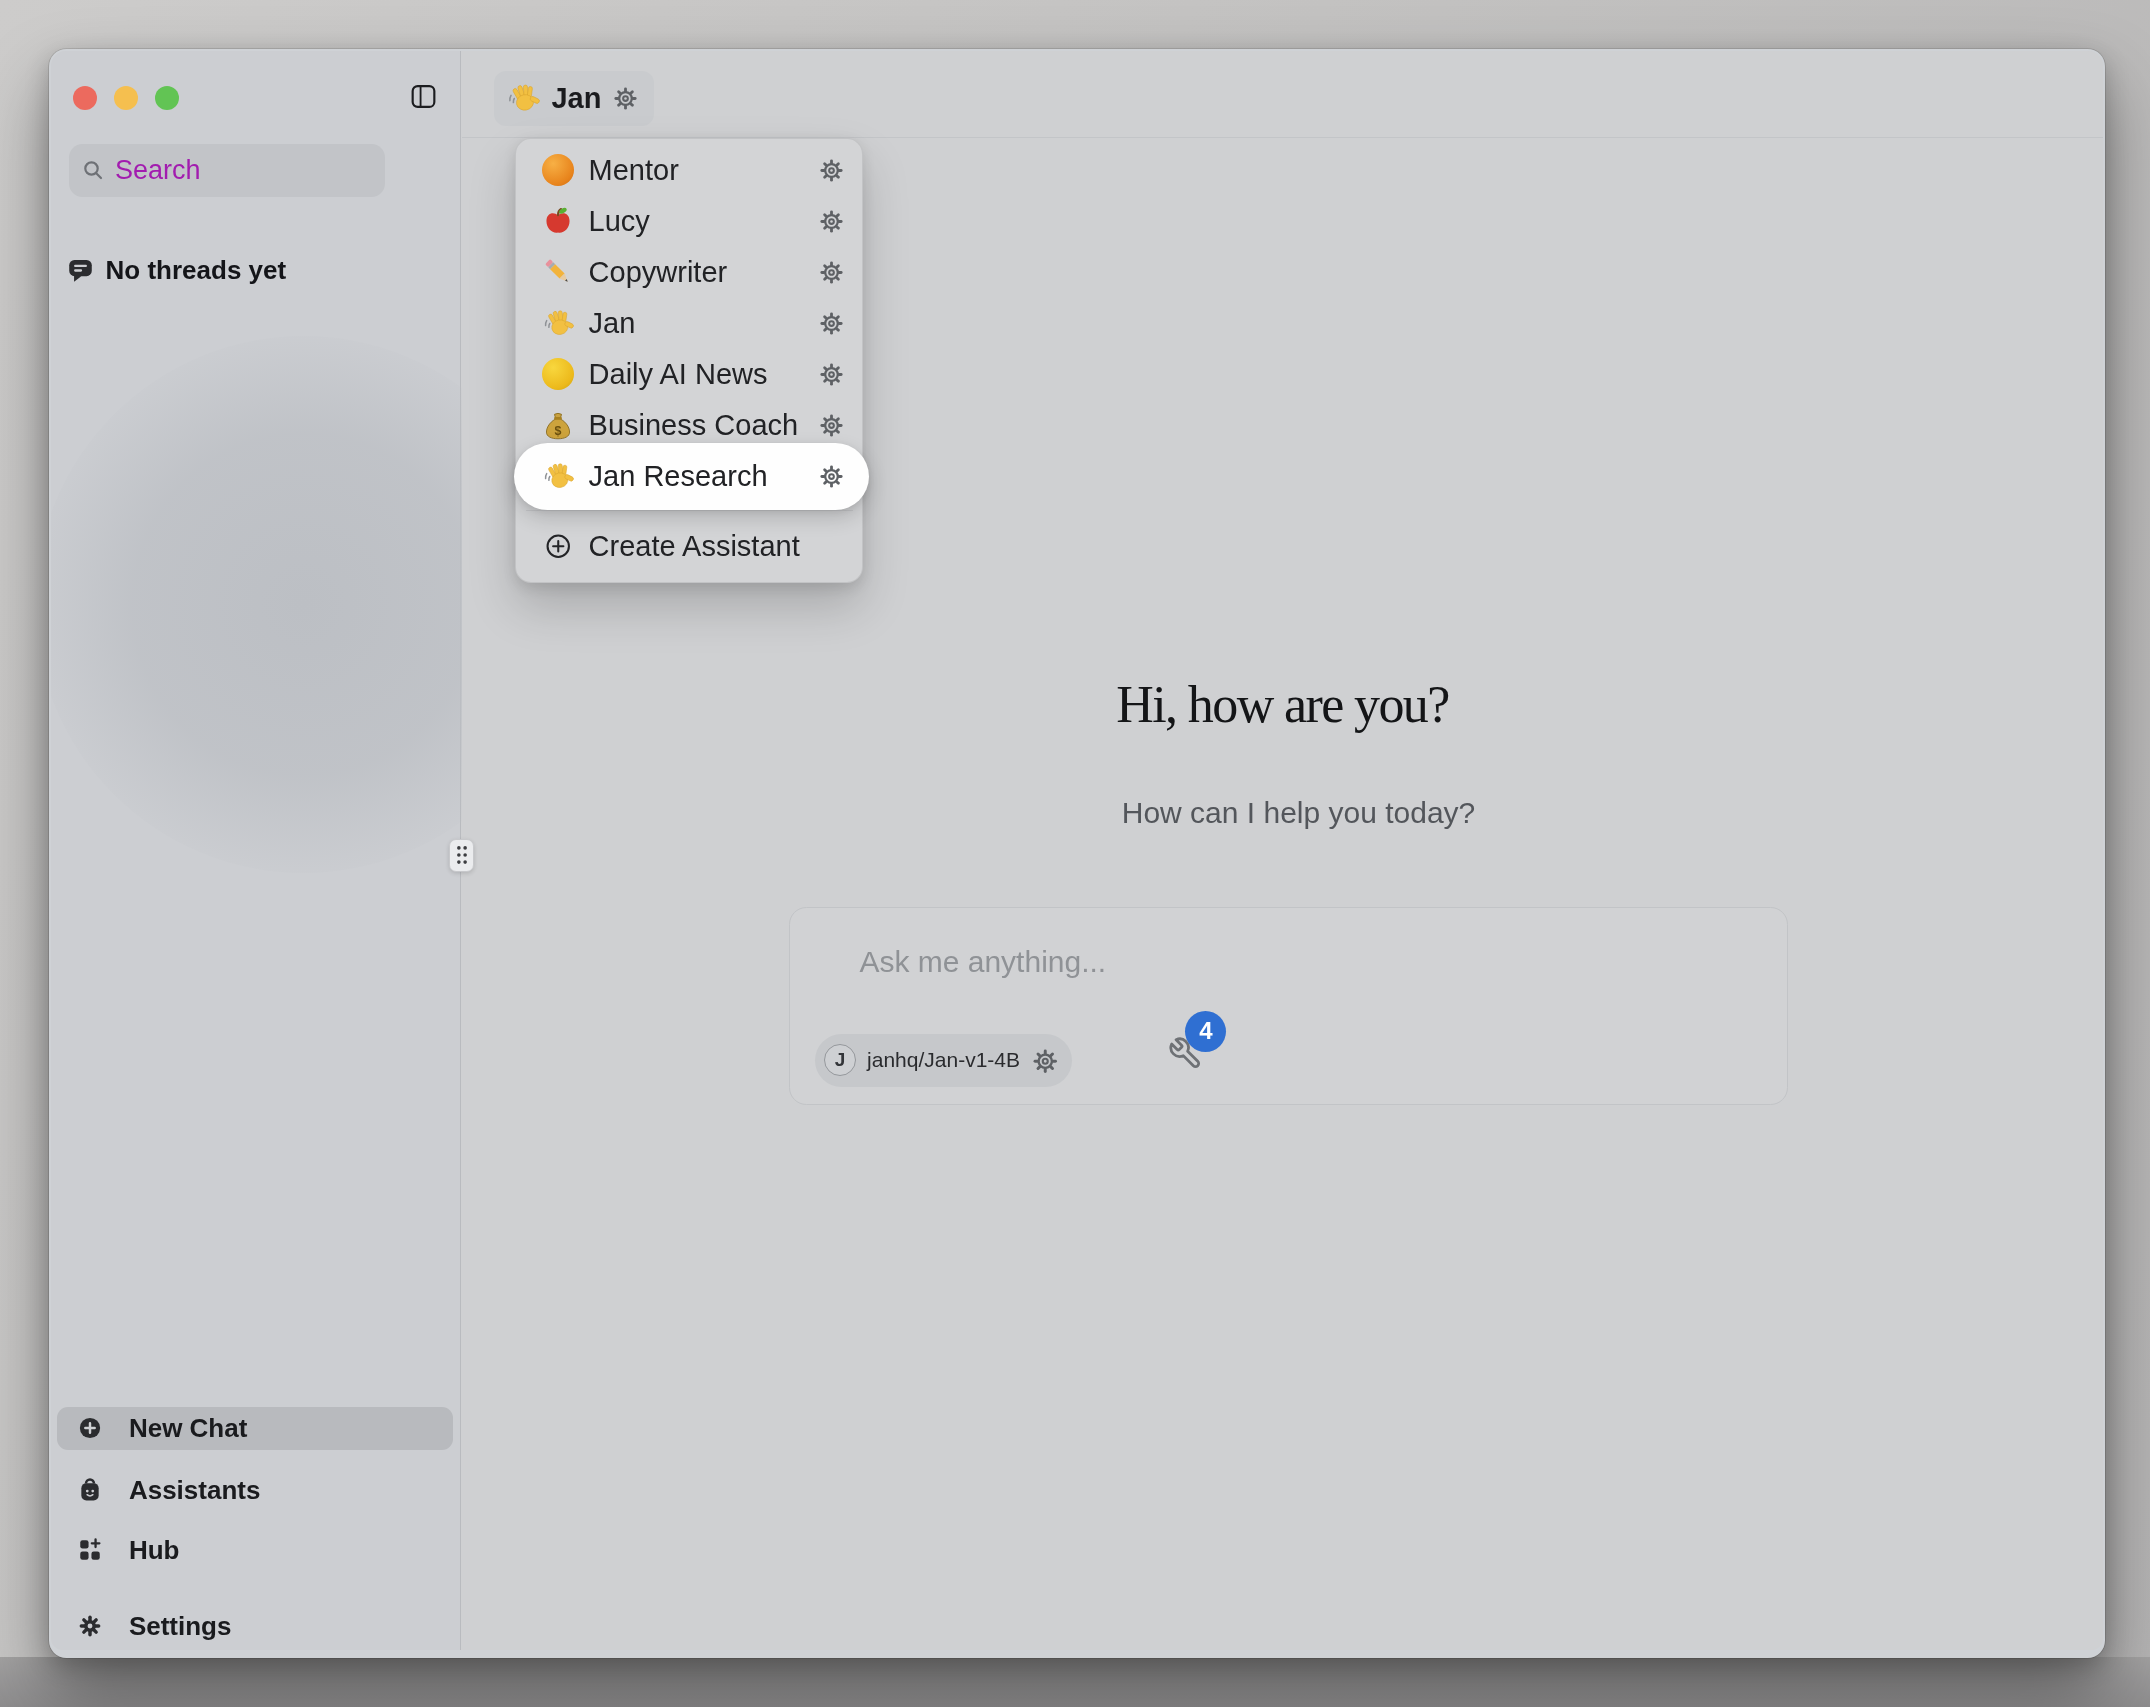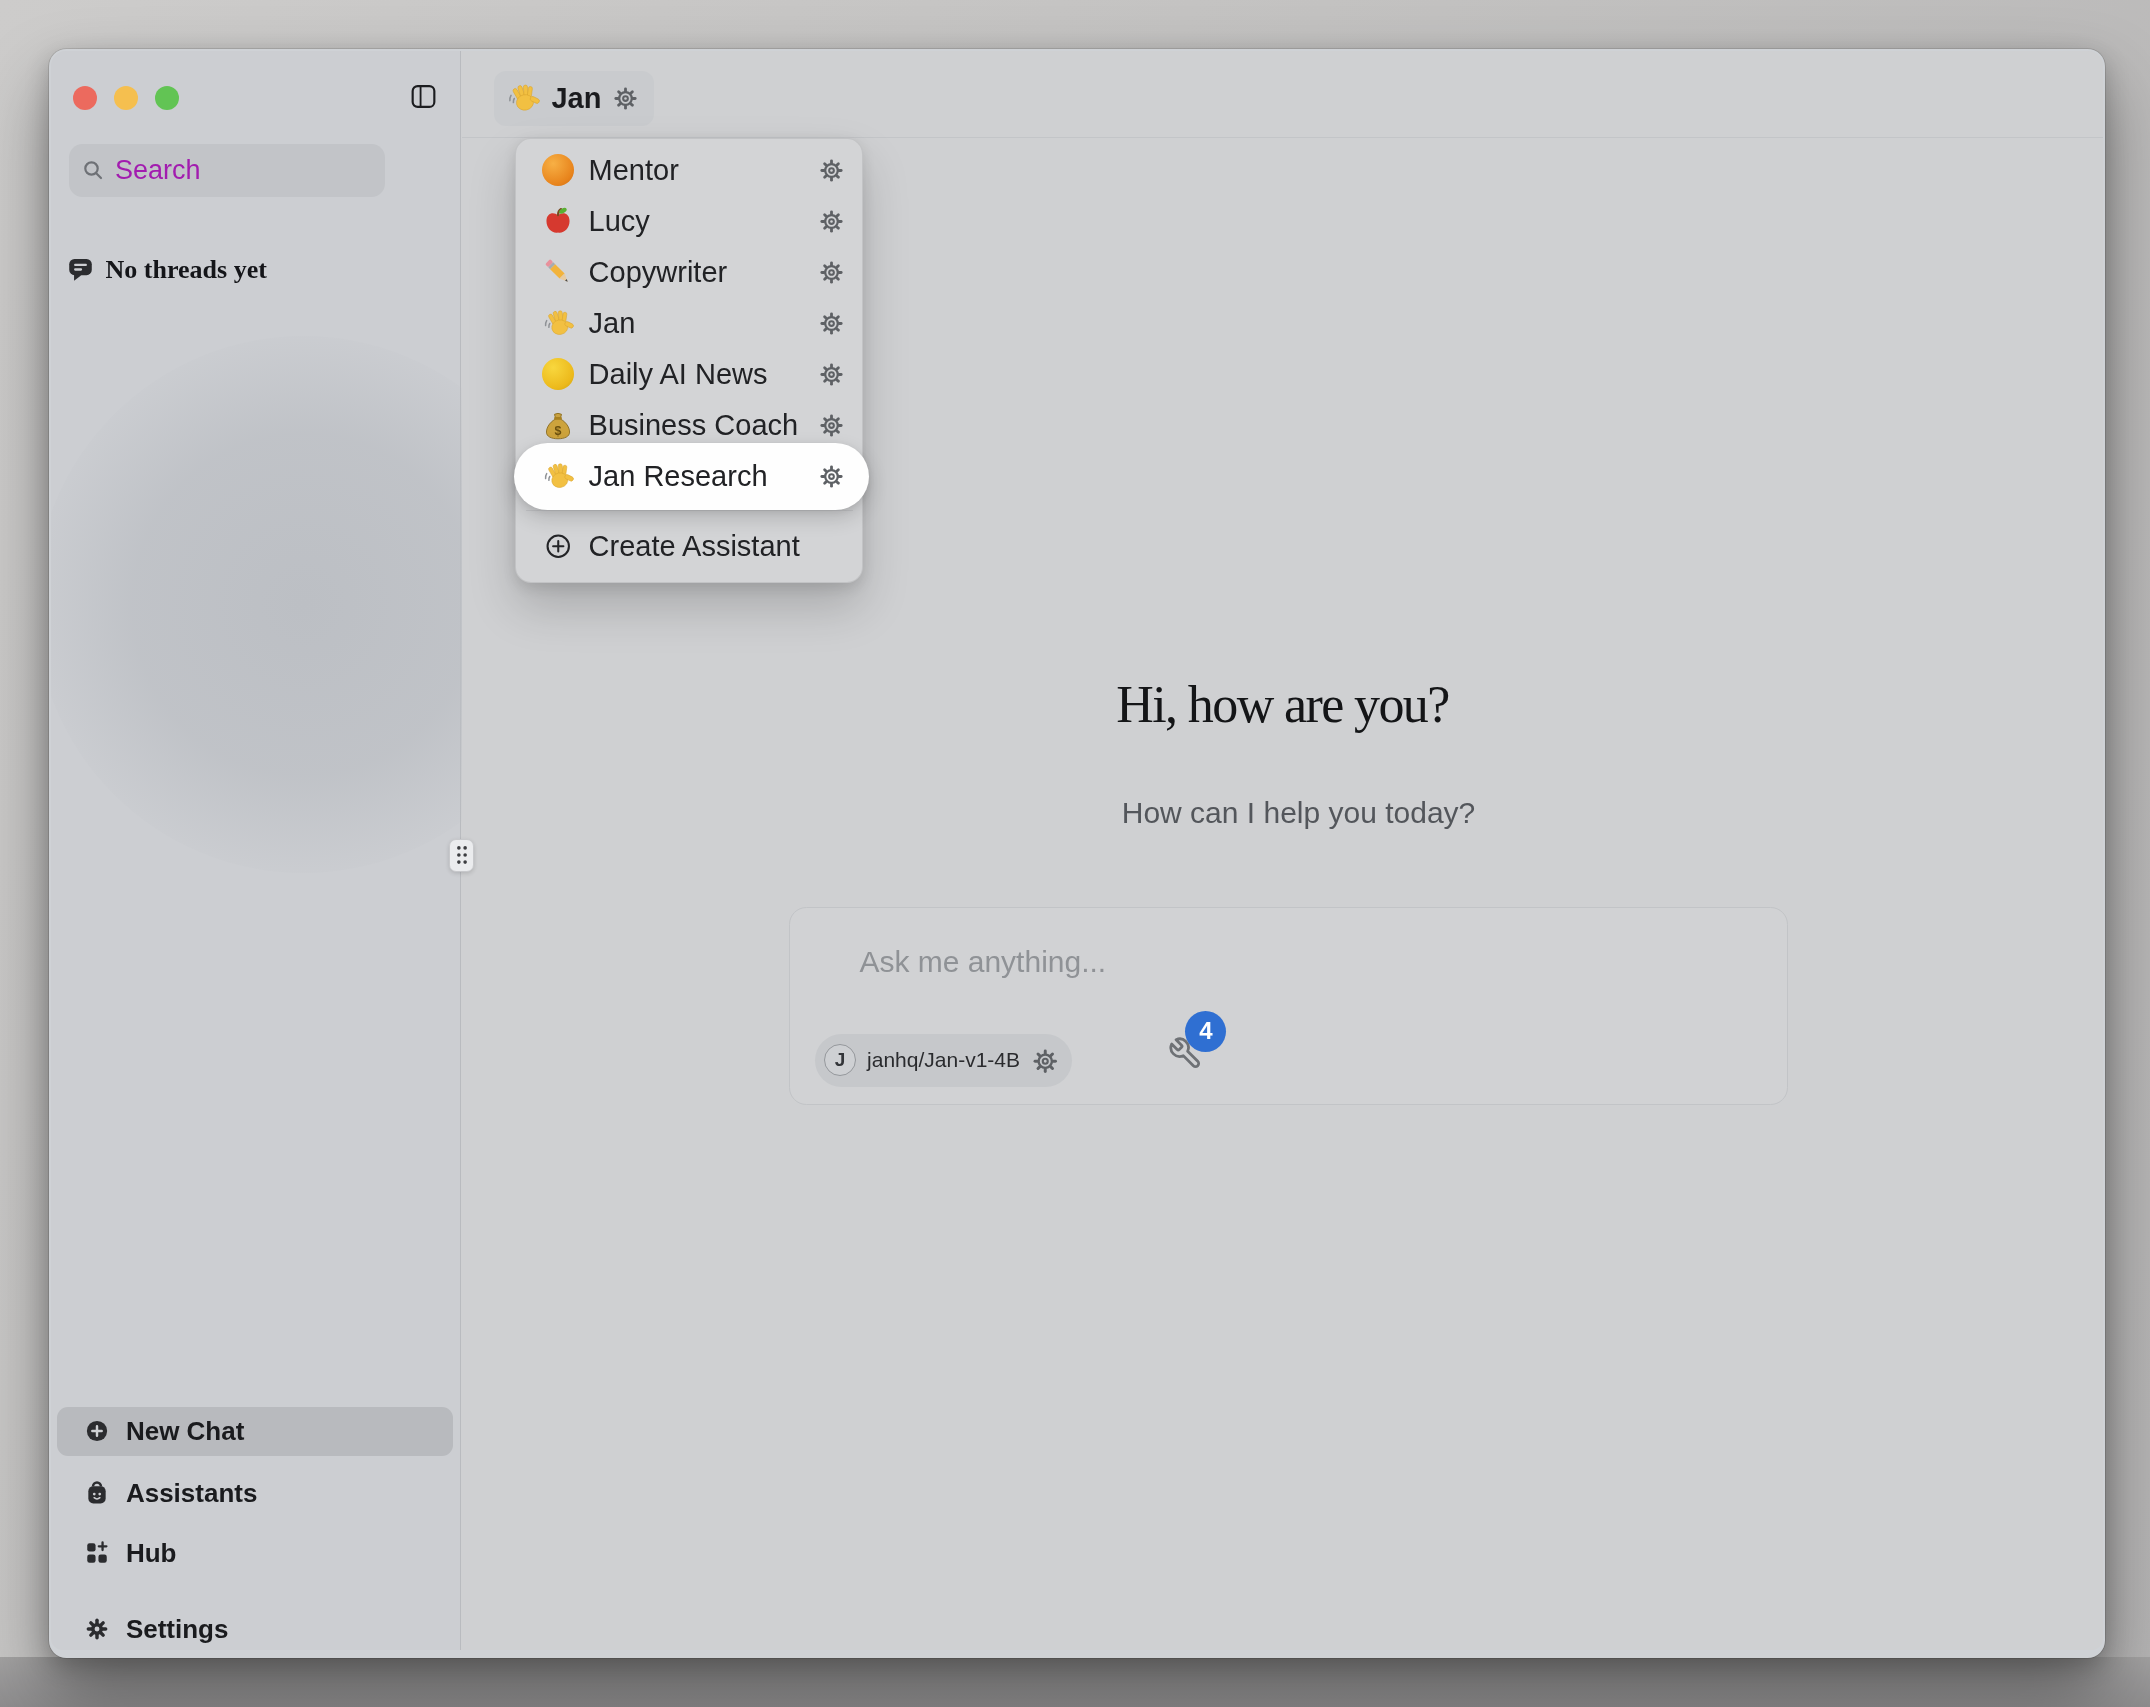--- a/index.html
+++ b/index.html
@@ -22,26 +22,26 @@
   .sidebar-blob{position:absolute;left:-16px;top:285px;width:537px;height:537px;border-radius:50%;
            background:radial-gradient(circle at 50% 50%, #bcbfc4 0%, rgba(188,191,196,.75) 45%, rgba(204,206,210,0) 75%);}
   .traffic{position:absolute;left:21.3px;top:35px;display:flex;gap:16.6px;}
   .traffic span{width:24.5px;height:24.5px;border-radius:50%;display:block;}
   .t-red{background:#ec6a5e;}.t-yellow{background:#f5bf4f;}.t-green{background:#62c454;}
   .toggle-btn{position:absolute;left:360px;top:32px;width:25px;height:27px;background:none;border:none;padding:0;cursor:pointer;}
   .search{position:absolute;left:17.4px;top:93px;width:316px;height:53px;border-radius:13.4px;
           background:#c2c4c8;display:flex;align-items:center;padding:0 12.6px;gap:9.5px;}
   .search .ph{font-size:27px;color:#a21caf;}
   .empty{position:absolute;left:14.2px;top:204px;width:364px;}
-  .empty-head{display:flex;align-items:center;gap:11px;font-family:Liberation Serif, serif;}
+  .empty-head{display:flex;align-items:center;gap:11px;}
   .empty-title{font-size:26px;font-weight:700;color:#141519;}
   .empty-sub{margin-top:17.4px;font-size:24px;line-height:36px;color:#75787d;}
   .nav{position:absolute;left:5.5px;right:7.1px;bottom:0;top:1356px;}
-  .nav-item{position:absolute;left:0;right:0;height:49px;border-radius:11px;
-            display:flex;align-items:center;padding-left:27px;gap:16px;cursor:pointer;}
+  .nav-item{position:absolute;left:0;right:0;height:43px;border-radius:11px;
+            display:flex;align-items:center;padding-left:20px;gap:26px;cursor:pointer;}
   .nav-item.active{background:#b8babe;}
   .nav-label{font-size:26px;font-weight:600;color:#1a1b1e;}
   .handle{position:absolute;left:398px;top:788px;width:24.5px;height:33px;border-radius:7.1px;
           background:#ebecee;border:0.8px solid #c7c8cb;box-shadow:0 1.6px 4.7px rgba(0,0,0,.14);
           display:flex;align-items:center;justify-content:center;cursor:col-resize;z-index:5;}
   
   .main{position:absolute;left:411px;right:0;top:0;bottom:0;background:#cfd0d2;}
   .main-header{position:absolute;left:0;right:0;top:0;height:87px;border-bottom:0.8px solid #c3c5c8;}
   .assistant-pill{position:absolute;left:32px;top:20px;height:55px;border-radius:12px;background:#c9cbce;
                   display:flex;align-items:center;padding:0 14.2px 0 11px;gap:11px;cursor:pointer;}

